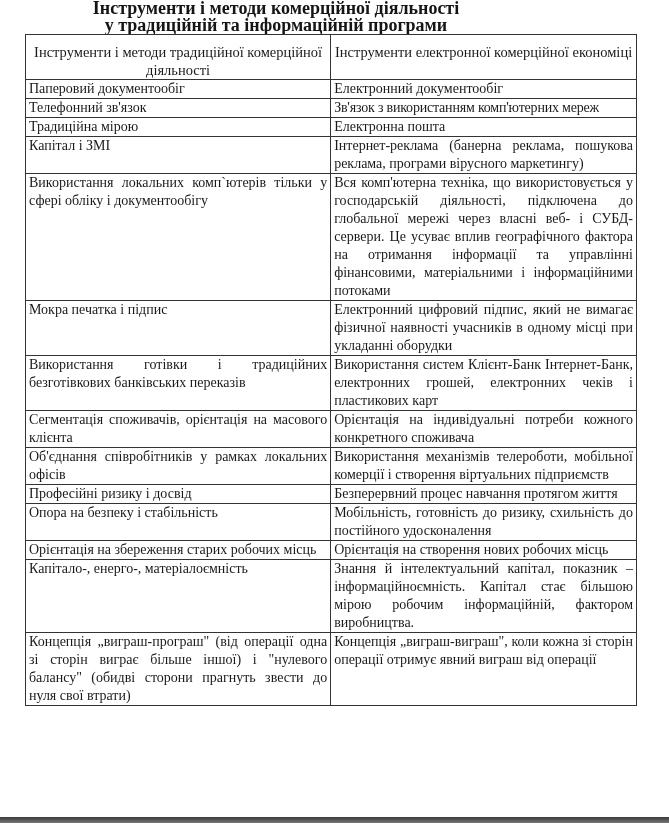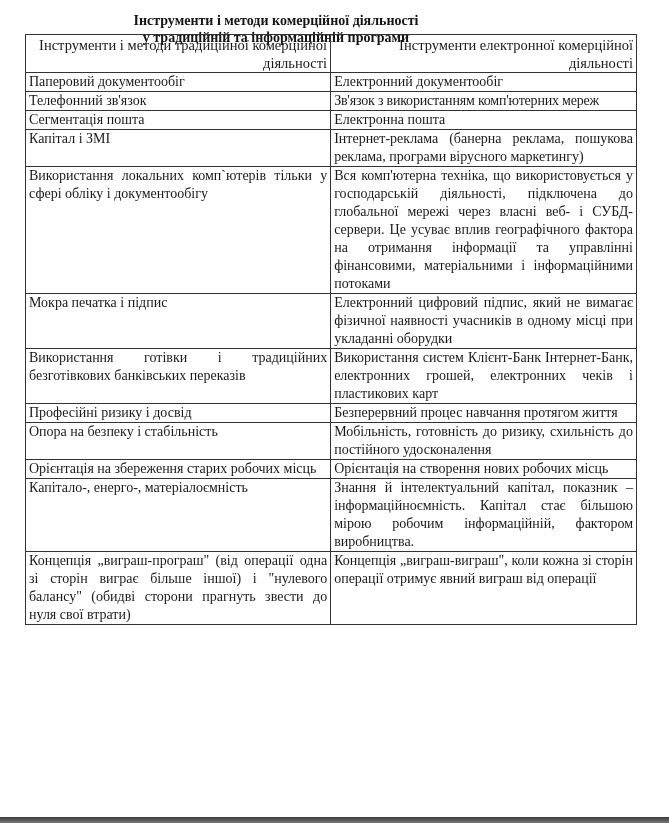--- a/index.html
+++ b/index.html
@@ -4,38 +4,38 @@
 <style>
   html, body { margin: 0; padding: 0; }
   body {
     width: 669px; height: 823px; overflow: hidden;
     background: #ffffff;
     font-family: "Liberation Serif", "DejaVu Serif", serif;
     color: #1a1a1a;
     position: relative;
   }
   .title {
-    position: absolute; left: 0; top: 12px; width: 552px;
-    text-align: center; font-weight: bold; font-size: 14px; line-height: 17px;
+    position: absolute; left: 0; top: 0; width: 552px;
+    text-align: center; font-weight: bold; font-size: 18px; line-height: 17px;
     color: #151515;
   }
   .title div { white-space: nowrap; }
   table.main {
     position: absolute; left: 25px; top: 34px;
     width: 612px;
     border-collapse: collapse;
     font-size: 14px; line-height: 18px;
   }
   table.main td, table.main th {
     border: 1px solid #333;
     padding: 0 3px 0 3px;
     vertical-align: top;
   }
   table.main th {
-    font-weight: normal; text-align: right; font-size: 14.5px; line-height: 18px; padding-top: 1px;
+    font-weight: normal; text-align: center; font-size: 14.5px; line-height: 18px; padding-top: 8px;
   }
   .c1 { width: 299px; }
   .c2 { width: 299px; }
   td.just { text-align: justify; text-align-last: left; }
   .bottom-bar {
     position: absolute; left: 0; top: 817px; width: 669px; height: 6px;
     background: linear-gradient(#3a3a3a, #777);
   }
 </style>
 </head>
@@ -43,51 +43,59 @@
 
 <div class="title">
   <div>Інструменти і методи комерційної діяльності</div>
   <div>у традиційній та інформаційній програми</div>
 </div>
 
 <table class="main">
   <thead>
     <tr>
       <th class="c1">Інструменти і методи традиційної комерційної діяльності</th>
-      <th class="c2">Інструменти електронної комерційної діяльності</th>
+      <th class="c2">Інструменти електронної комерційної економіці</th>
     </tr>
   </thead>
   <tbody>
     <tr>
       <td class="just">Паперовий документообіг</td>
       <td class="just">Електронний документообіг</td>
     </tr>
     <tr>
       <td class="just">Телефонний зв'язок</td>
       <td class="just" style="white-space:nowrap;letter-spacing:-0.2px">Зв'язок з використанням комп'ютерних мереж</td>
     </tr>
     <tr>
-      <td class="just">Сегментація пошта</td>
+      <td class="just">Традиційна мірою</td>
       <td class="just">Електронна пошта</td>
     </tr>
     <tr>
       <td class="just">Капітал і ЗМІ</td>
       <td class="just">Інтернет-реклама (банерна реклама, пошукова реклама, програми вірусного маркетингу)</td>
     </tr>
     <tr>
       <td class="just">Використання локальних комп`ютерів тільки у сфері обліку і документообігу</td>
       <td class="just">Вся комп'ютерна техніка, що використовується у господарській діяльності, підключена до глобальної мережі через власні веб- і СУБД-сервери. Це усуває вплив географічного фактора на отримання інформації та управлінні фінансовими, матеріальними і інформаційними потоками</td>
     </tr>
     <tr>
       <td class="just">Мокра печатка і підпис</td>
       <td class="just">Електронний цифровий підпис, який не вимагає фізичної наявності учасників в одному місці при укладанні оборудки</td>
     </tr>
     <tr>
       <td class="just">Використання готівки і традиційних безготівкових банківських переказів</td>
       <td class="just">Використання систем Клієнт-Банк Інтернет-Банк, електронних грошей, електронних чеків і пластикових карт</td>
+    </tr>
+    <tr>
+      <td class="just">Сегментація споживачів, орієнтація на масового клієнта</td>
+      <td class="just">Орієнтація на індивідуальні потреби кожного конкретного споживача</td>
+    </tr>
+    <tr>
+      <td class="just">Об'єднання співробітників у рамках локальних офісів</td>
+      <td class="just">Використання механізмів телероботи, мобільної комерції і створення віртуальних підприємств</td>
     </tr>
     <tr>
       <td class="just">Професійні ризику і досвід</td>
       <td class="just">Безперервний процес навчання протягом життя</td>
     </tr>
     <tr>
       <td class="just">Опора на безпеку і стабільність</td>
       <td class="just">Мобільність, готовність до ризику, схильність до постійного удосконалення</td>
     </tr>
     <tr>

